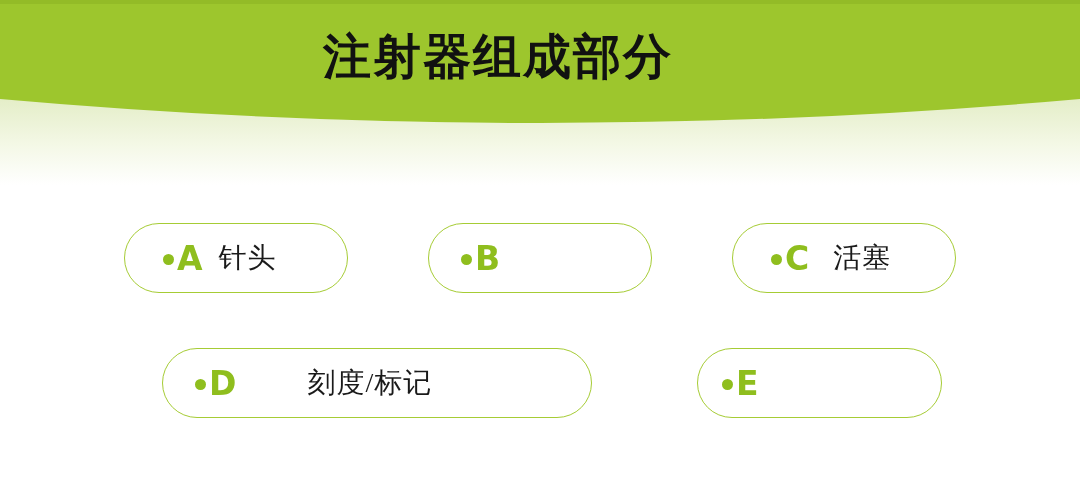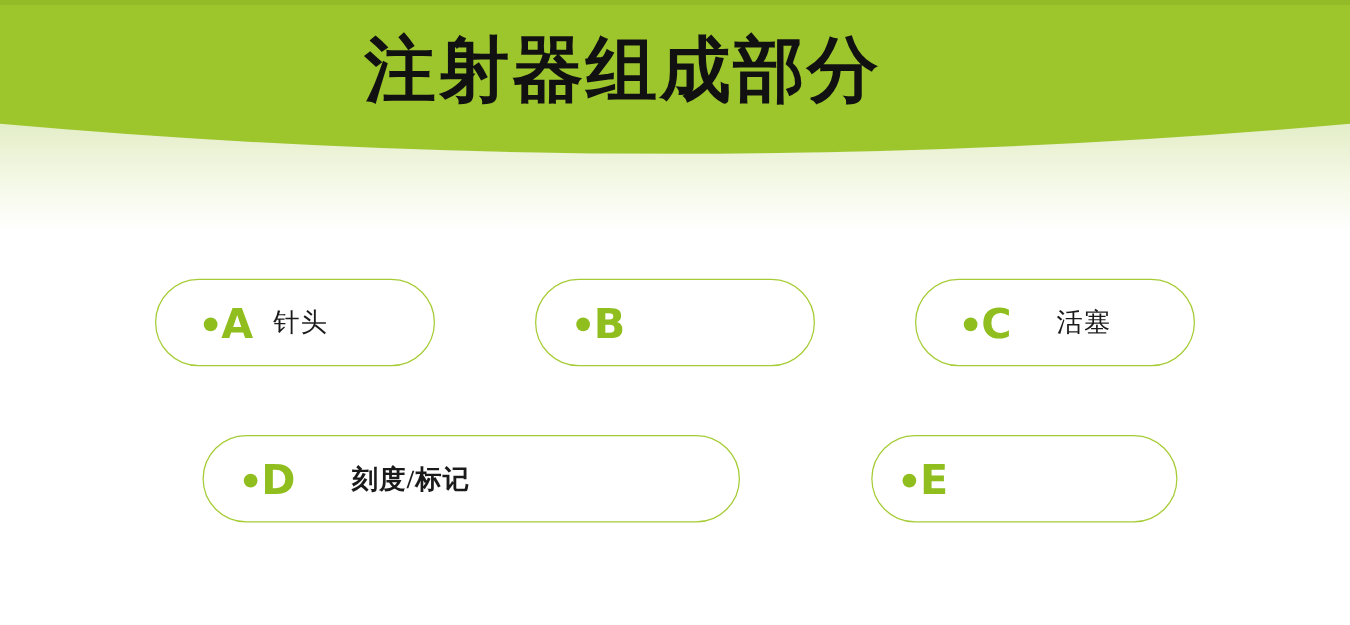--- a/index.html
+++ b/index.html
@@ -38,21 +38,21 @@
     display: block;
   }
   .header-title {
     position: absolute;
     left: 0;
     top: 22px;
     width: 996px;
     text-align: center;
     font-family: "Liberation Serif", "DejaVu Serif", serif;
     font-weight: bold;
-    font-size: 57px;
+    font-size: 48px;
     line-height: 70px;
     letter-spacing: 2px;
     color: #111111;
     white-space: nowrap;
   }
 
   
   .pill {
     position: absolute;
     box-sizing: border-box;
@@ -76,39 +76,39 @@
   .pill .letter {
     font-family: "DejaVu Sans", "Liberation Sans", sans-serif;
     font-weight: bold;
     font-size: 33px;
     line-height: 33px;
     color: #8fbe1e;
     flex: 0 0 auto;
   }
   .pill .label {
     font-family: "Liberation Serif", "DejaVu Serif", serif;
-    font-size: 21px;
+    font-size: 28px;
     line-height: 30px;
     color: #1a1a1a;
     flex: 0 0 auto;
     letter-spacing: 1px;
   }
 
   
   #pill-a { left: 124px; top: 223px; width: 224px; height: 70px; padding-left: 38px; }
   #pill-a .label { margin-left: 16px; }
 
   #pill-b { left: 428px; top: 223px; width: 224px; height: 70px; padding-left: 32px; }
   #pill-b .label { margin-left: 9px; }
 
   #pill-c { left: 732px; top: 223px; width: 224px; height: 70px; padding-left: 38px; }
-  #pill-c .label { margin-left: 36px; }
+  #pill-c .label { margin-left: 24px; }
 
   #pill-d { left: 162px; top: 348px; width: 430px; height: 70px; padding-left: 32px; }
-  #pill-d .label { margin-left: 45px; font-weight: bold; }
+  #pill-d .label { margin-left: 71px; }
 
   #pill-e { left: 697px; top: 348px; width: 245px; height: 70px; padding-left: 24px; }
   #pill-e .label { margin-left: 16px; }
 </style>
 </head>
 <body>
 
 <div id="stage">
 
   <div class="header-wrap">

